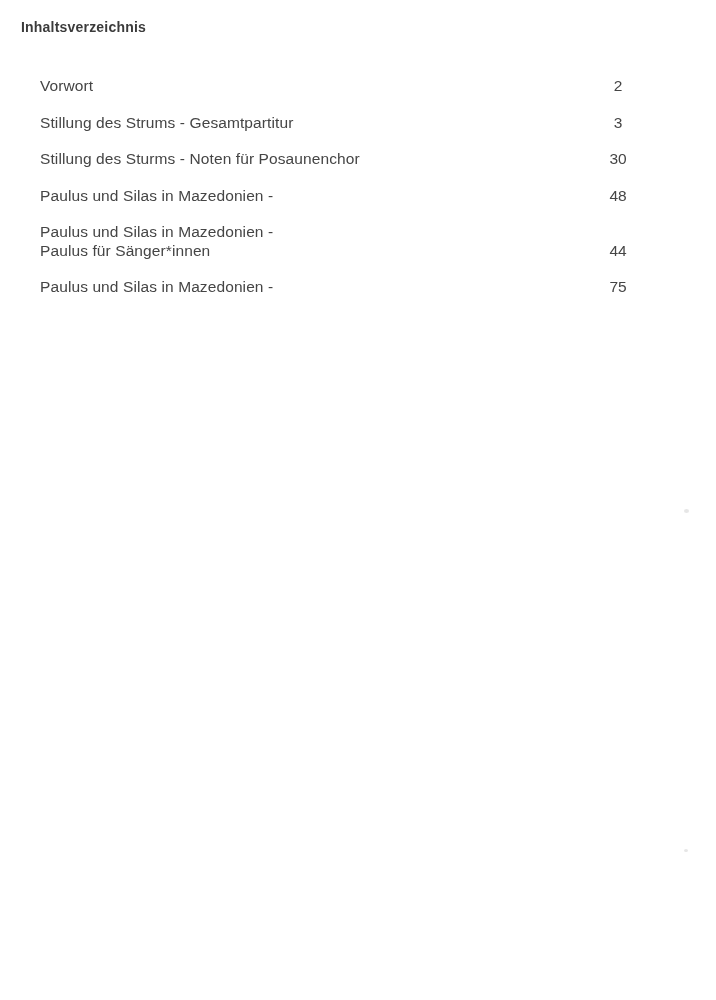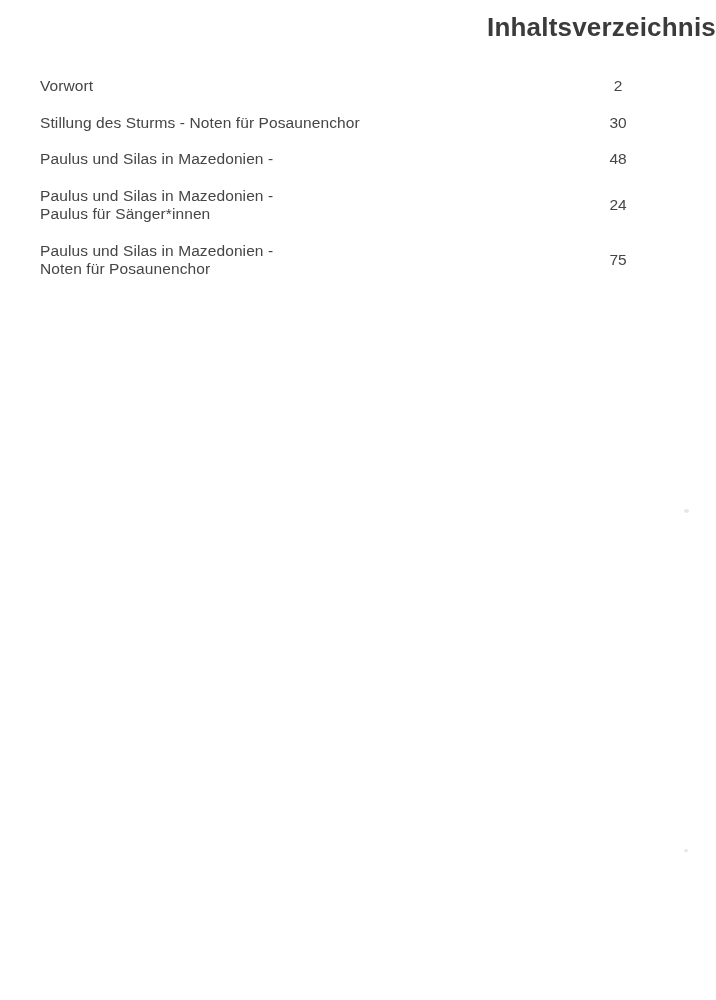--- a/index.html
+++ b/index.html
@@ -15,34 +15,34 @@
     font-family: "Liberation Sans", "DejaVu Sans", sans-serif;
   }
   .page {
     width: 716px;
     height: 1000px;
     position: relative;
   }
   .page-title {
     margin-top: 14px;
     padding-left: 21px; 
-    text-align: right;
-    font-size: 26px;
+    text-align: left;
+    font-size: 14px;
     font-weight: bold;
     line-height: 26px;
     color: #3b3b3b;
     letter-spacing: 0.2px;
   }
   .toc {
     margin: 37px 8px 0 40px;
     width: 608px;
   }
   .toc-row {
     display: flex;
-    align-items: center;
+    align-items: flex-end;
     margin-bottom: 18px;
   }
   .toc-row.gap-lg {
     margin-top: 5px;
   }
   .toc-label {
     flex: 1;
     font-size: 15.5px;
     line-height: 18.5px;
     color: #454545;
@@ -74,20 +74,26 @@
 
   <div class="toc">
 
     <div class="toc-row">
       <div class="toc-label">
         <div>Vorwort</div>
       </div>
       <div class="toc-page">2</div>
     </div>
 
+    <div class="toc-row">
+      <div class="toc-label">
+        <div>Stillung des Strums - Gesamtpartitur</div>
+      </div>
+      <div class="toc-page">3</div>
+    </div>
 
 
     <div class="toc-row">
       <div class="toc-label">
         <div>Stillung des Sturms - Noten für Posaunenchor</div>
       </div>
       <div class="toc-page">30</div>
     </div>
 
     <div class="toc-row gap-lg">
@@ -95,27 +101,26 @@
         <div>Paulus und Silas in Mazedonien -</div>
       </div>
       <div class="toc-page">48</div>
     </div>
 
     <div class="toc-row">
       <div class="toc-label">
         <div>Paulus und Silas in Mazedonien -</div>
         <div>Paulus für Sänger*innen</div>
       </div>
-      <div class="toc-page">24</div>
+      <div class="toc-page">44</div>
     </div>
 
     <div class="toc-row">
       <div class="toc-label">
         <div>Paulus und Silas in Mazedonien -</div>
-        <div>Noten für Posaunenchor</div>
       </div>
       <div class="toc-page">75</div>
     </div>
 
   </div>
 
   <div class="speck speck-1"></div>
   <div class="speck speck-2"></div>
 
 </div>

